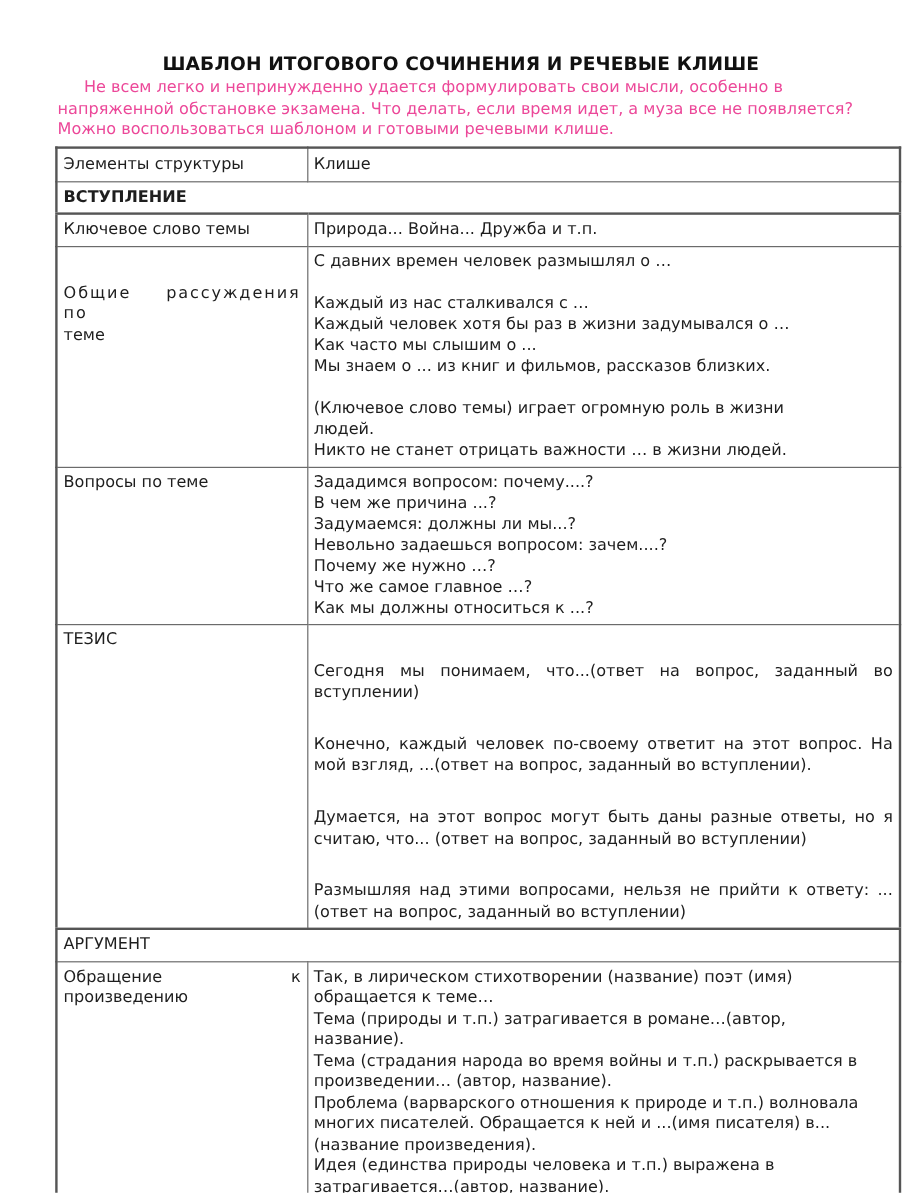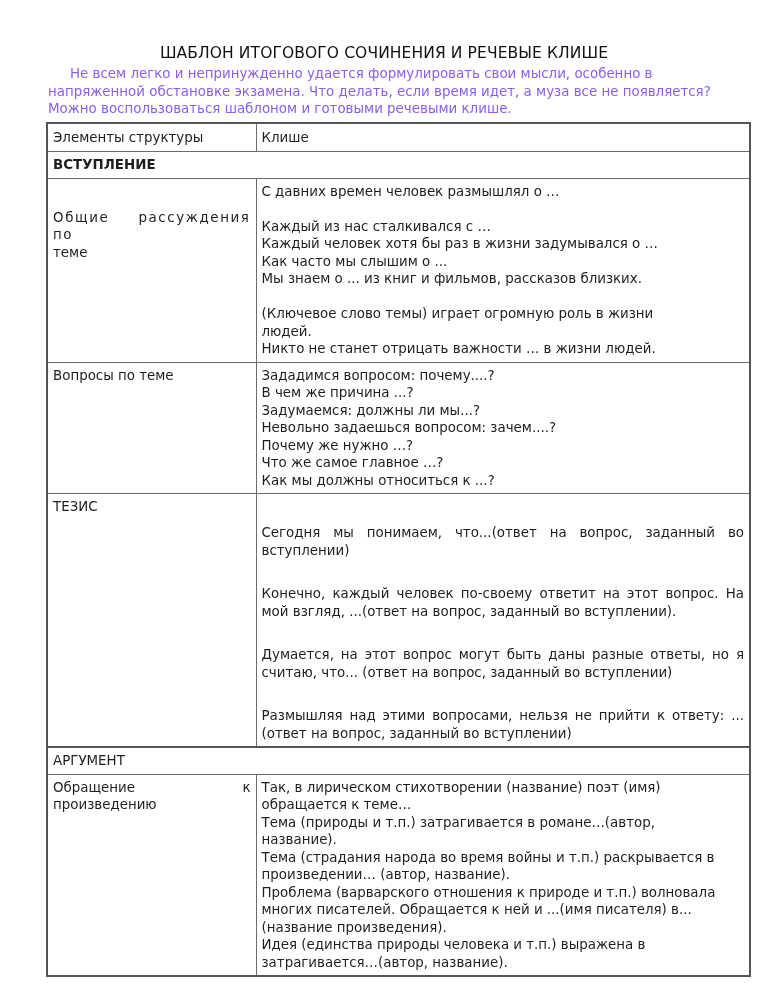--- a/index.html
+++ b/index.html
@@ -11,32 +11,32 @@
     body {
       position: relative;
       font-family: "DejaVu Sans", sans-serif;
       color: #1a1a1a;
     }
     .title {
       position: absolute;
       top: 44px; left: 0; width: 768px;
       text-align: center;
       font-family: "DejaVu Sans", sans-serif;
-      font-weight: normal;
+      font-weight: bold;
       font-size: 15.5px;
       letter-spacing: 0.1px;
       color: #111;
     }
     .intro {
       position: absolute;
       top: 65px; left: 48px; width: 690px;
       font-family: "DejaVu Sans", sans-serif;
       font-size: 13.4px;
       line-height: 17.5px;
-      color: #8b5cf6;
+      color: #ec4899;
       text-indent: 22px;
     }
     table.grid {
       position: absolute;
       top: 122px; left: 46px;
       width: 705px;
       border-collapse: collapse;
       font-family: "DejaVu Sans", sans-serif;
       font-size: 13.4px;
       line-height: 17.5px;
@@ -71,20 +71,24 @@
   <tbody>
       <tr class="row-h">
     <td class="c1">Элементы структуры</td>
     <td>Клише</td>
   </tr>
 
   <tr class="section bold">
     <td colspan="2">ВСТУПЛЕНИЕ</td>
   </tr>
 
+  <tr class="thick-top">
+    <td class="c1" style="height:27px;">Ключевое слово темы</td>
+    <td>Природа... Война... Дружба и т.п.</td>
+  </tr>
 
   <tr>
     <td class="c1" style="height:182px;">
       <span class="split">
         <span class="just" style="letter-spacing:1.6px;">Общие рассуждения по</span>
       </span>
       <span class="line">теме</span>
     </td>
     <td>
       <span class="line">С давних времен человек размышлял о …</span>

